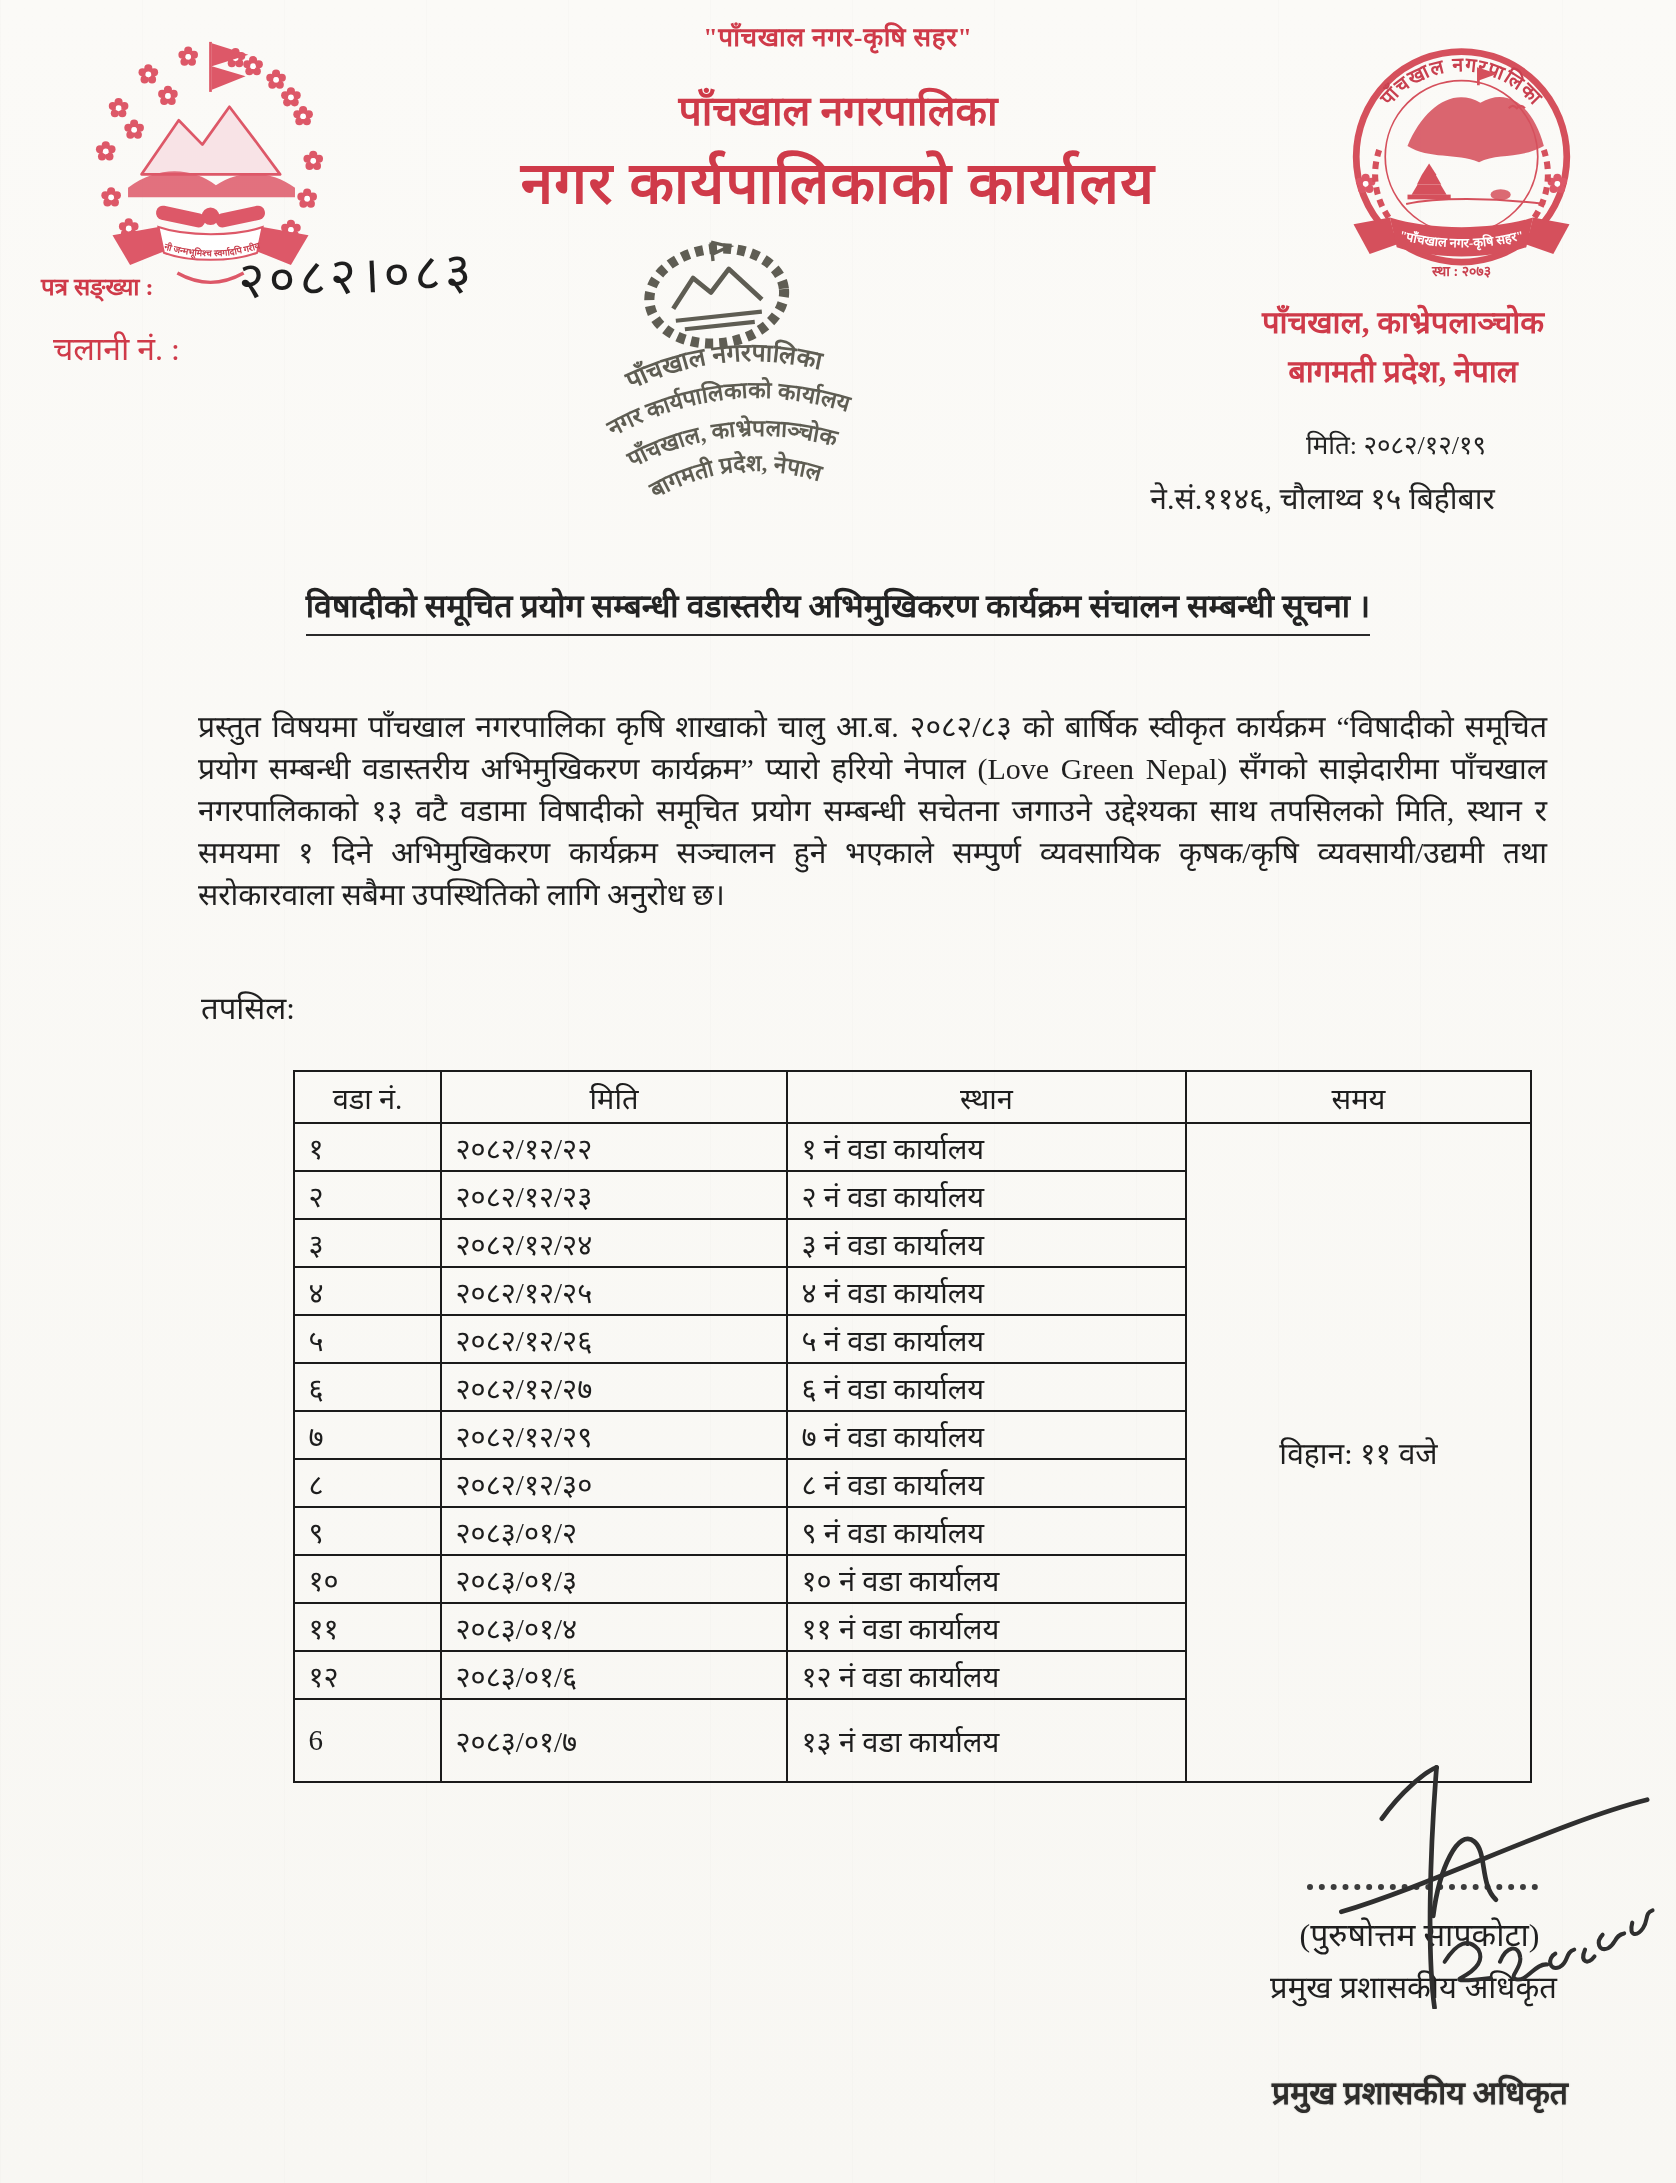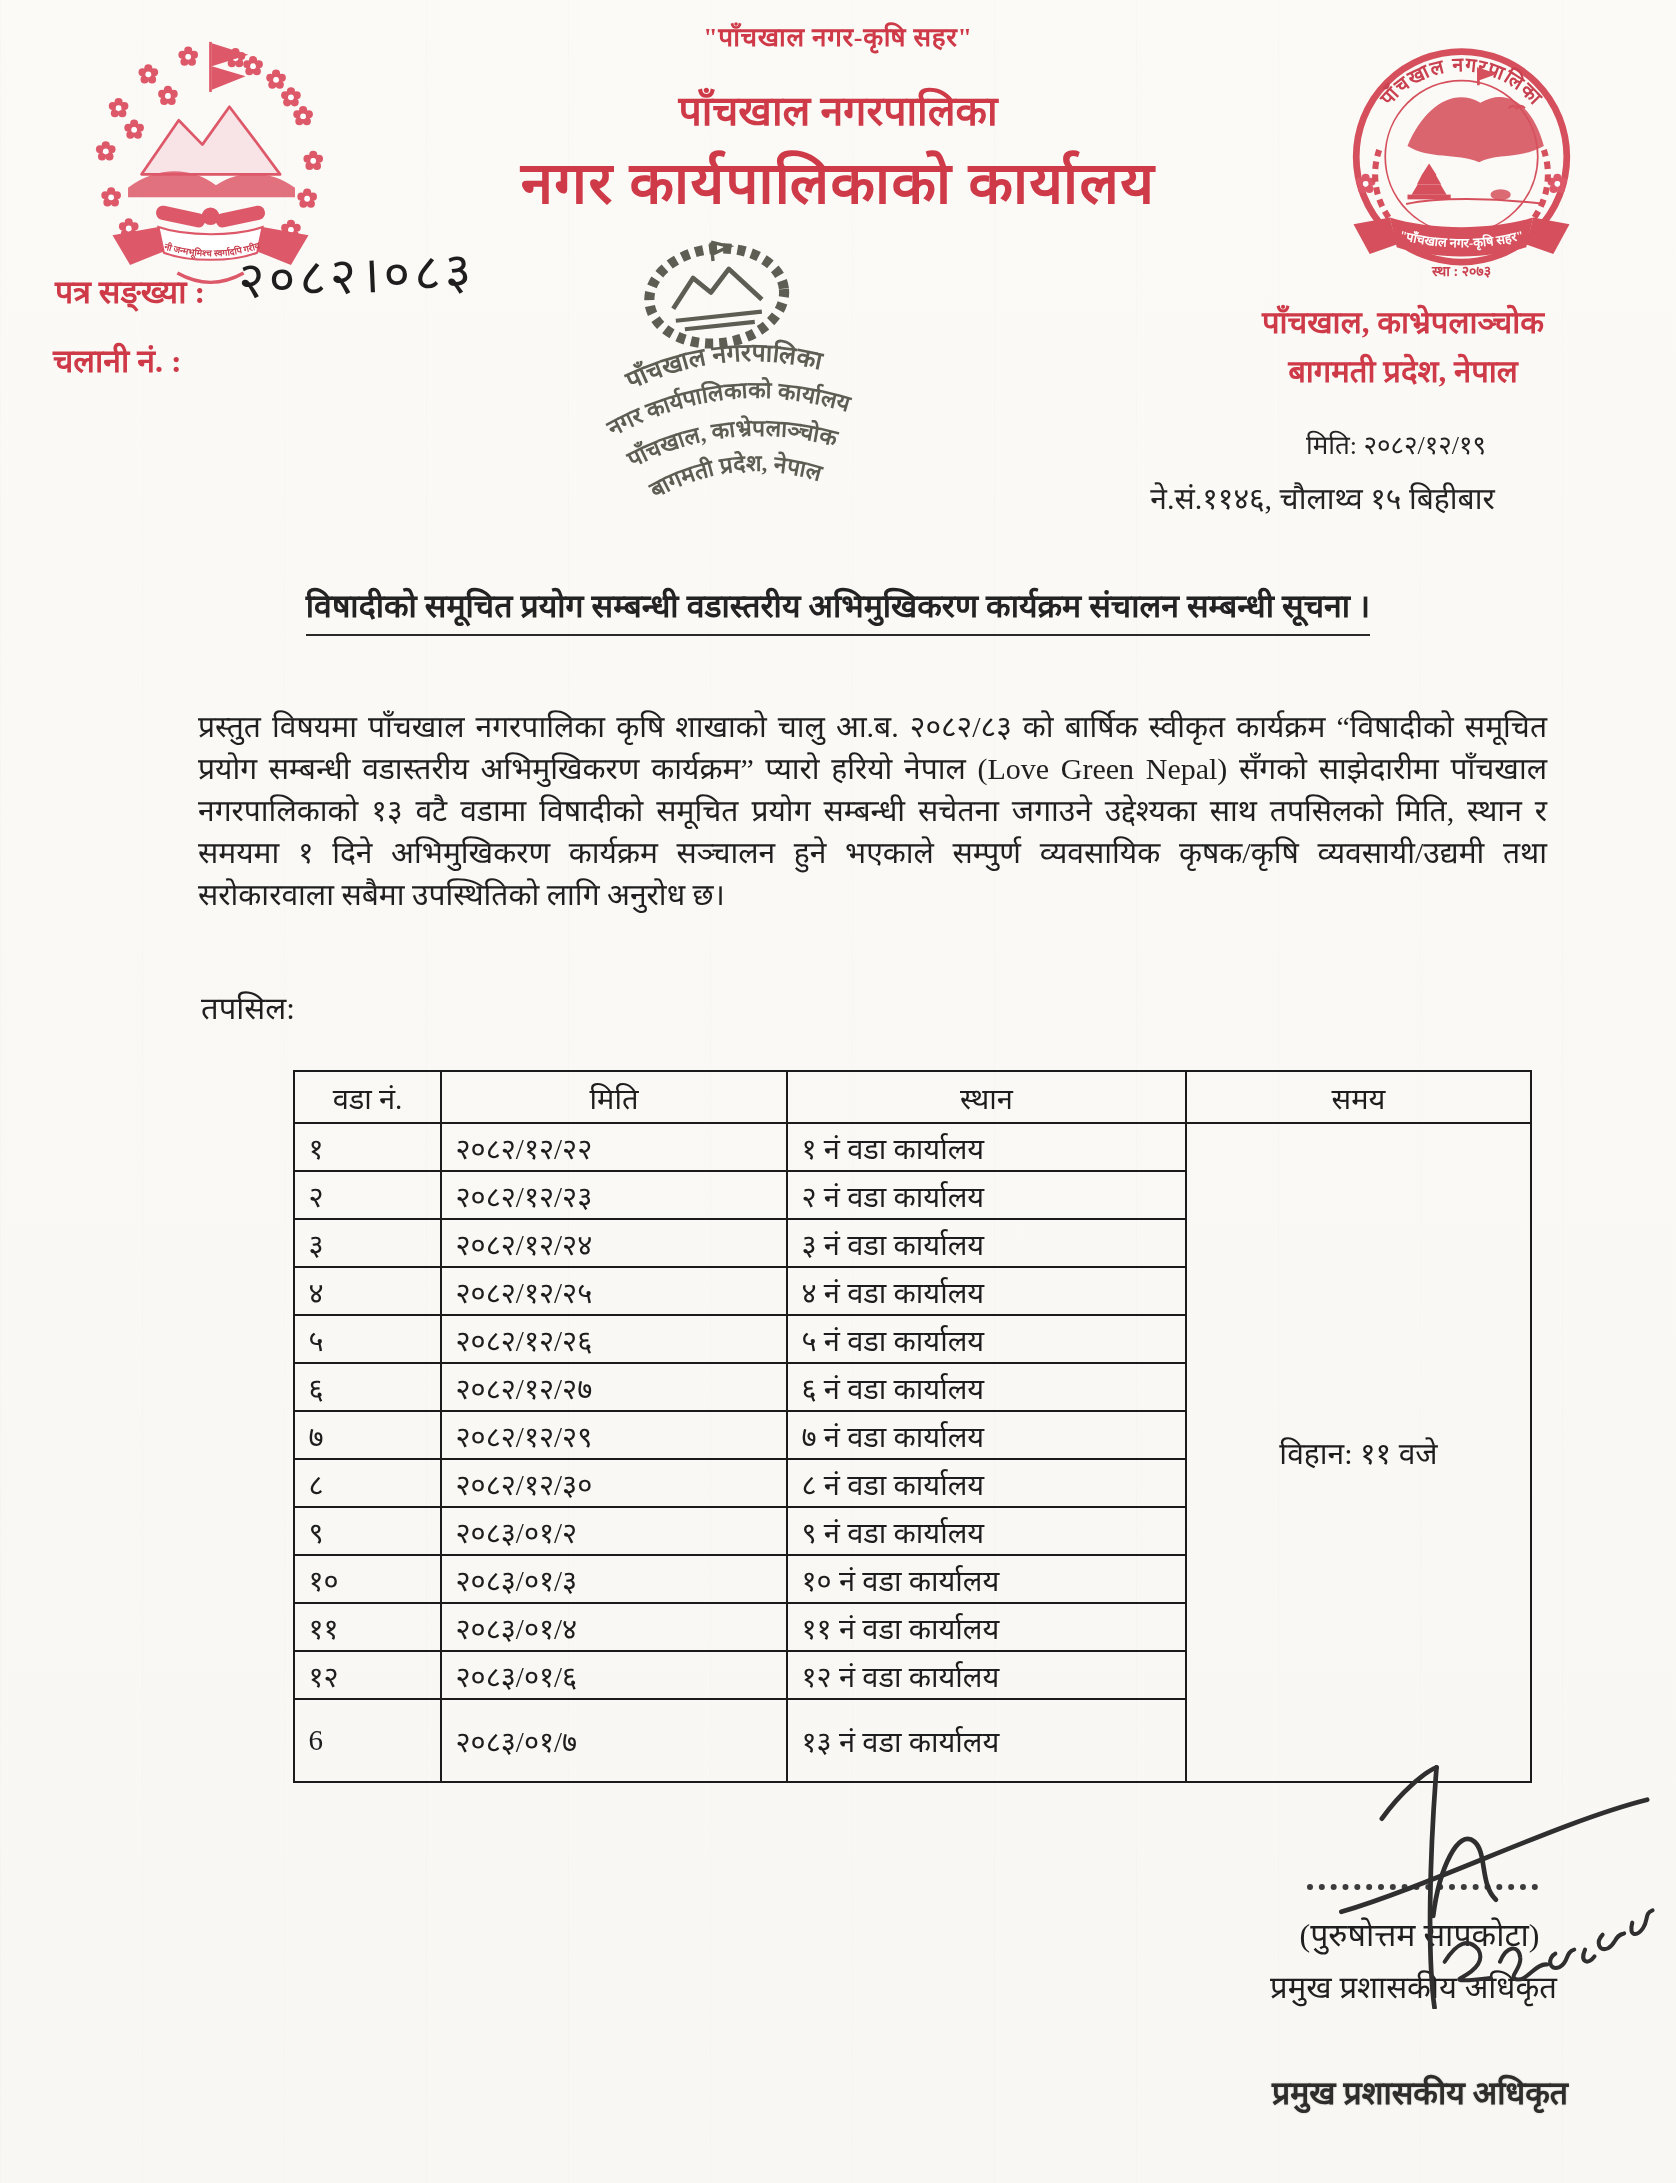--- a/index.html
+++ b/index.html
@@ -19,23 +19,23 @@
   .abs{position:absolute;}
   .red{color:#cf3a49;}
   .nowrap{white-space:nowrap;}
   .ctr{text-align:center;}
 
   
   .tagline{top:17.6px;left:0;width:1676px;font-size:26px;font-weight:700;letter-spacing:0.7px;}
   .muni{top:81px;left:0;width:1676px;font-size:41px;font-weight:700;}
   .office{top:141px;left:0;width:1676px;font-size:58px;font-weight:700;letter-spacing:1.4px;}
 
-  .letterno-label{top:269px;left:55px;font-size:32px;font-weight:700;}
+  .letterno-label{top:269px;left:41px;font-size:24px;font-weight:700;}
   .letterno-value{top:238px;left:238px;font-size:51px;font-weight:400;color:#1e1e1e;transform:rotate(-2.5deg);letter-spacing:4px;}
-  .dispatch-label{top:326px;left:53px;font-size:32px;font-weight:700;margin-top:12px;}
+  .dispatch-label{top:326px;left:53px;font-size:32px;font-weight:400;}
 
   .addr1{top:300px;left:1251px;width:304px;font-size:31px;font-weight:700;}
   .addr2{top:349px;left:1251px;width:304px;font-size:31px;font-weight:700;}
   .dateline{top:426px;left:1237px;width:318px;font-size:26px;}
   .calline{top:477px;left:1089px;width:467px;font-size:30px;}
 
   .subject{
     top:583px;left:0;width:1676px;font-size:32px;font-weight:700;
   }
   .subject span{border-bottom:2.7px solid #2a2a2a;padding-bottom:10px;}

